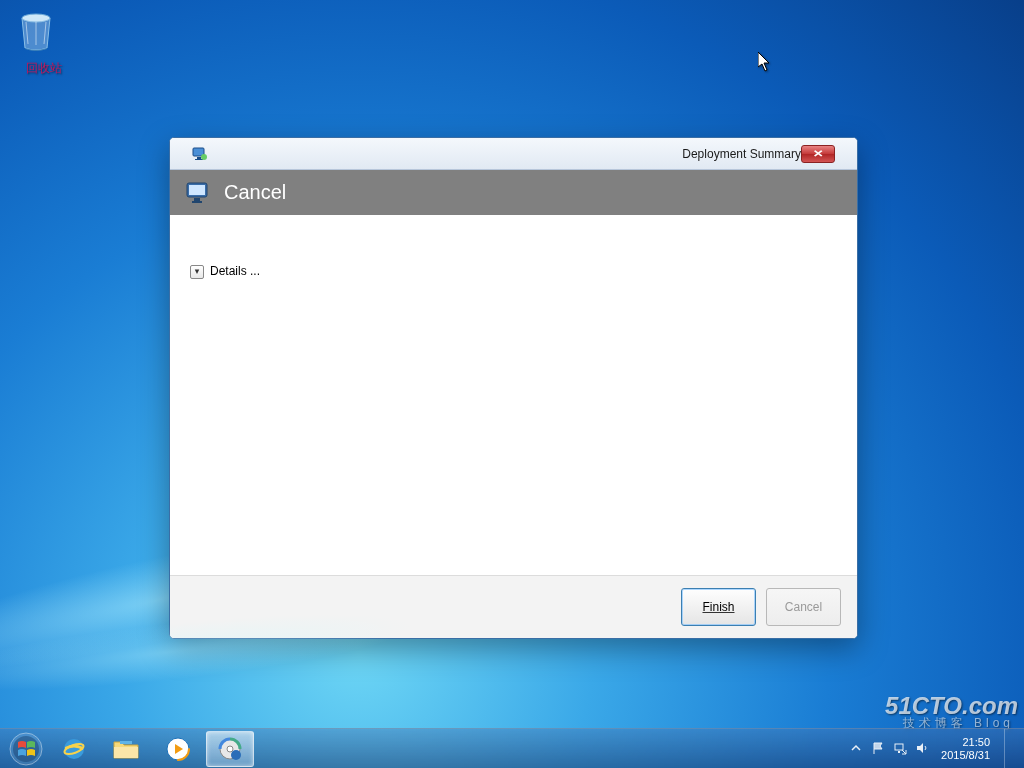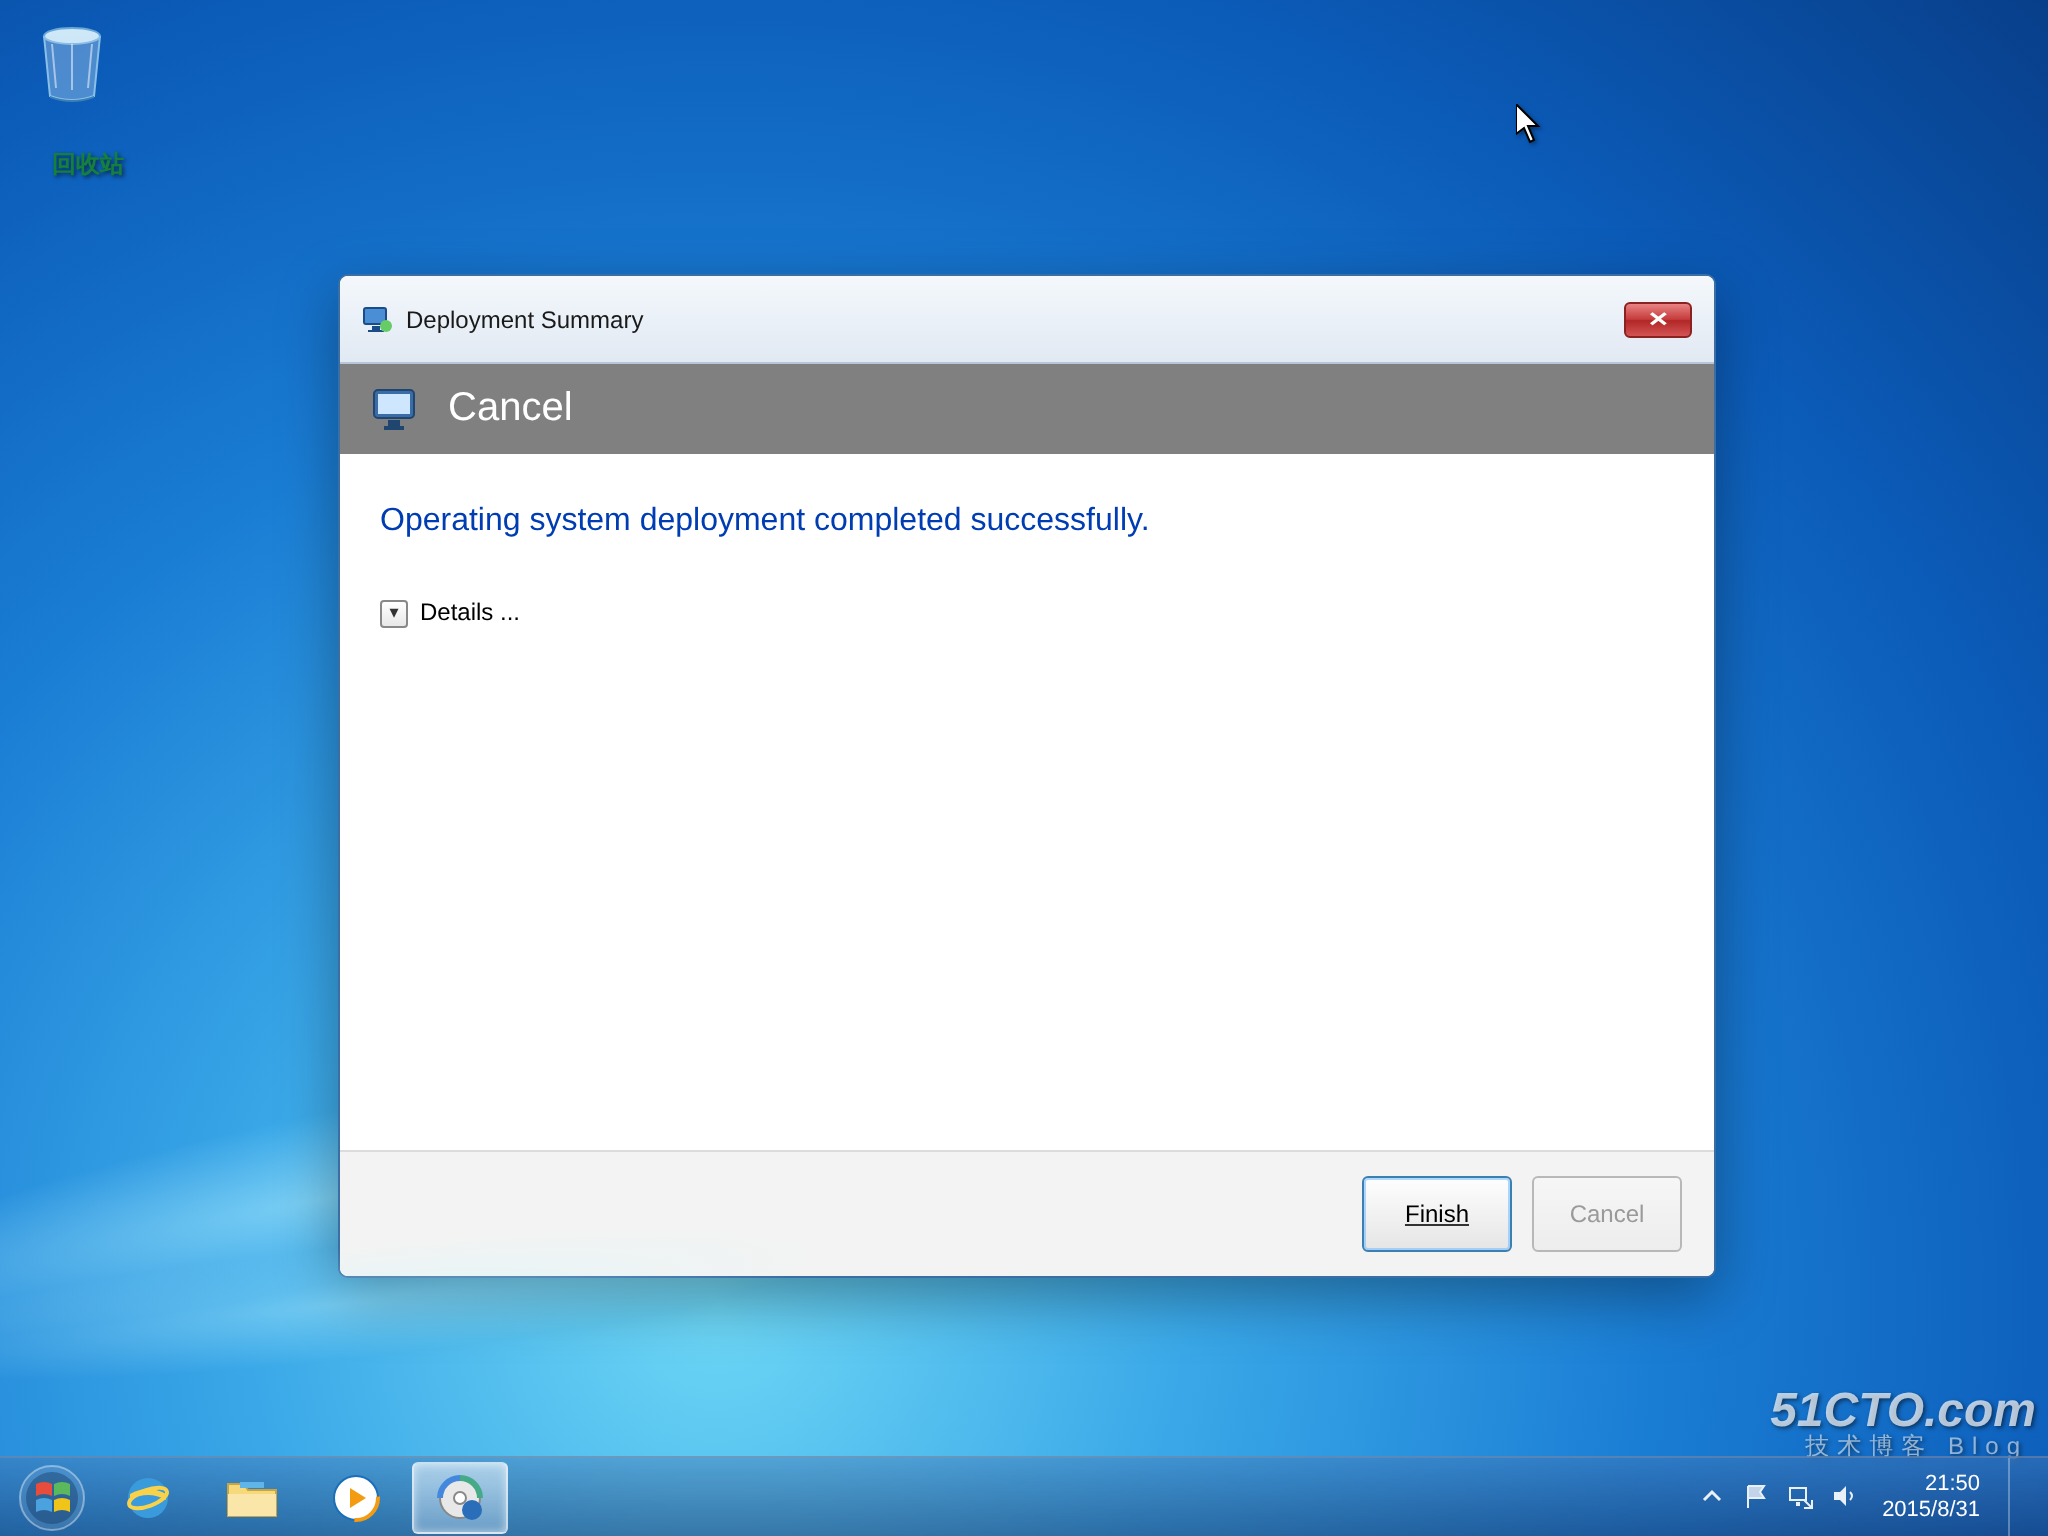--- a/index.html
+++ b/index.html
@@ -22,33 +22,34 @@
       background: radial-gradient(ellipse 350px 40px at 30% 70%, rgba(200,250,255,0.35), transparent 70%);
       transform: rotate(-6deg);
       pointer-events:none;
     }
 
     .cursor { position:absolute; left:758px; top:52px; width:16px; height:22px; pointer-events:none; z-index:100; }
     .cursor svg { filter: drop-shadow(1px 1px 1px rgba(0,0,0,0.4)); }
 
     
     .desktop-icon { position:absolute; left:14px; top:10px; width:60px; text-align:center; cursor:pointer; }
-    .desktop-icon .label { color:#15803d; font-size:12px; text-shadow:1px 1px 2px rgba(0,0,0,0.6); margin-top:20px;font-weight:bold; }
+    .desktop-icon .label { color:#be185d; font-size:12px; text-shadow:1px 1px 2px rgba(0,0,0,0.6); margin-top:6px; }
 
     
     .window {
       position:absolute; left:169px; top:137px; width:689px; height:502px;
       background:#fff; border:1px solid #3a6ea5; border-radius:5px;
       box-shadow: 0 10px 30px rgba(0,0,0,0.35);
       display:flex; flex-direction:column; overflow:hidden;
     }
     .titlebar {
-      height:44px; display:flex; align-items:center; padding:0 11px;
+      height:32px; display:flex; align-items:center; padding:0 22px;
       background: linear-gradient(#f4f8fc, #e1e9f3);
       border-bottom:1px solid #b7c6da;
+      text-align:right;
     }
     .titlebar .app-icon { width:16px; height:16px; margin-right:6px; display:flex; align-items:center; justify-content:center; }
     .titlebar .title { font-size:12px; color:#1a1a1a; flex:1; }
     .close-btn {
       width:34px; height:18px; border-radius:3px; border:1px solid #8a2222;
       background:linear-gradient(#e98383,#c53b3b 48%,#b12626 52%,#d35454);
       display:flex; align-items:center; justify-content:center; color:#fff; font-size:10px; font-weight:bold;
       cursor:pointer;
     }
     .close-btn span{ transform:scaleX(1.3); }
@@ -145,21 +146,20 @@
           <rect x="1" y="1" width="20" height="14" rx="2" fill="#3a6da8" stroke="#20456e"></rect>
           <rect x="3" y="3" width="16" height="10" fill="#cfe6ff"></rect>
           <rect x="8" y="16" width="6" height="3" fill="#20456e"></rect>
           <rect x="6" y="19" width="10" height="2" fill="#20456e"></rect>
         </svg>
     </span>
     <span class="banner-title">Cancel</span>
   </div>
 
   <div class="content">
-    <h2>Operating system deployment completed successfully.</h2>
     <div class="details-row">
       <span class="expand-icon">▾</span>
       <span>Details ...</span>
     </div>
   </div>
 
   <div class="footer">
     <button class="btn primary">
         <span>Finish</span>
       </button>

